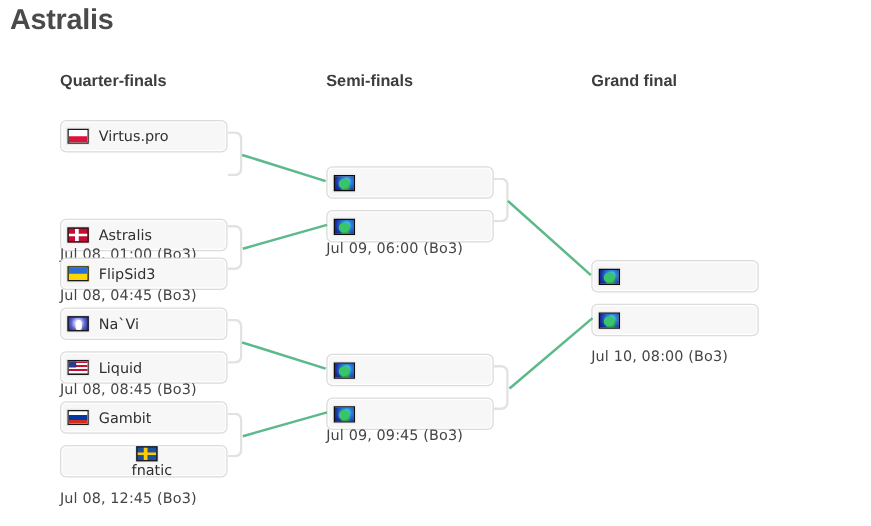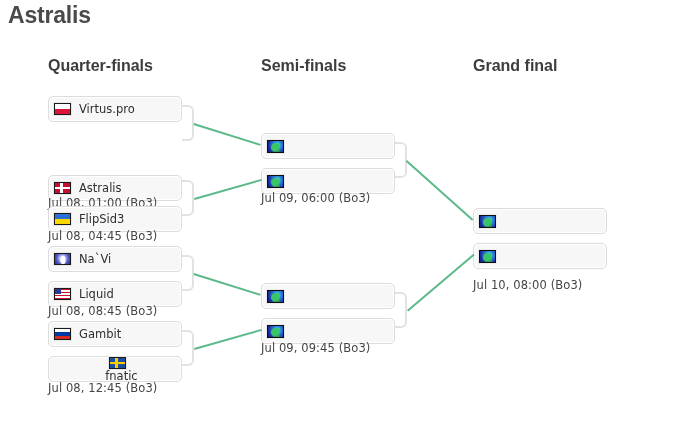--- a/index.html
+++ b/index.html
@@ -13,21 +13,21 @@
   #root{position:relative;width:697px;height:421px;}
 
   .page-title{
     position:absolute;left:8px;top:2px;
     font-size:23px;font-weight:bold;color:#4a4a4a;
     letter-spacing:-0.2px;
   }
 
   .round-label{
     position:absolute;
-    font-size:16px;font-weight:bold;color:#3d3d3d;
+    font-size:13px;font-weight:bold;color:#3d3d3d;
     white-space:nowrap;
   }
 
   
   .slot{
     position:absolute;
     width:134px;height:26px;
     box-sizing:border-box;
     background:#f7f7f7;
     border:1px solid #dcdcdc;
@@ -194,21 +194,21 @@
       </span>
     <span class="team-name">Gambit</span>
   </div>
   <div class="slot" style="left:48px;top:356px;flex-direction:column;">
     <span class="flag f-sweden">
         <i class="v"></i>
         <i class="h"></i>
       </span>
     <span class="team-name">fnatic</span>
   </div>
-  <div class="date" style="left:48px;top:381px;">Jul 08, 12:45 (Bo3)</div>
+  <div class="date" style="left:48px;top:391px;">Jul 08, 12:45 (Bo3)</div>
   <div class="pairbracket" style="left:182px;top:330px;height:36px;"></div>
 
   <div class="slot" style="left:261px;top:133px;">
     <span class="globe">
         <span class="land"></span>
       </span>
     <span class="team-name"></span>
   </div>
   <div class="slot" style="left:261px;top:168px;">
     <span class="globe">

